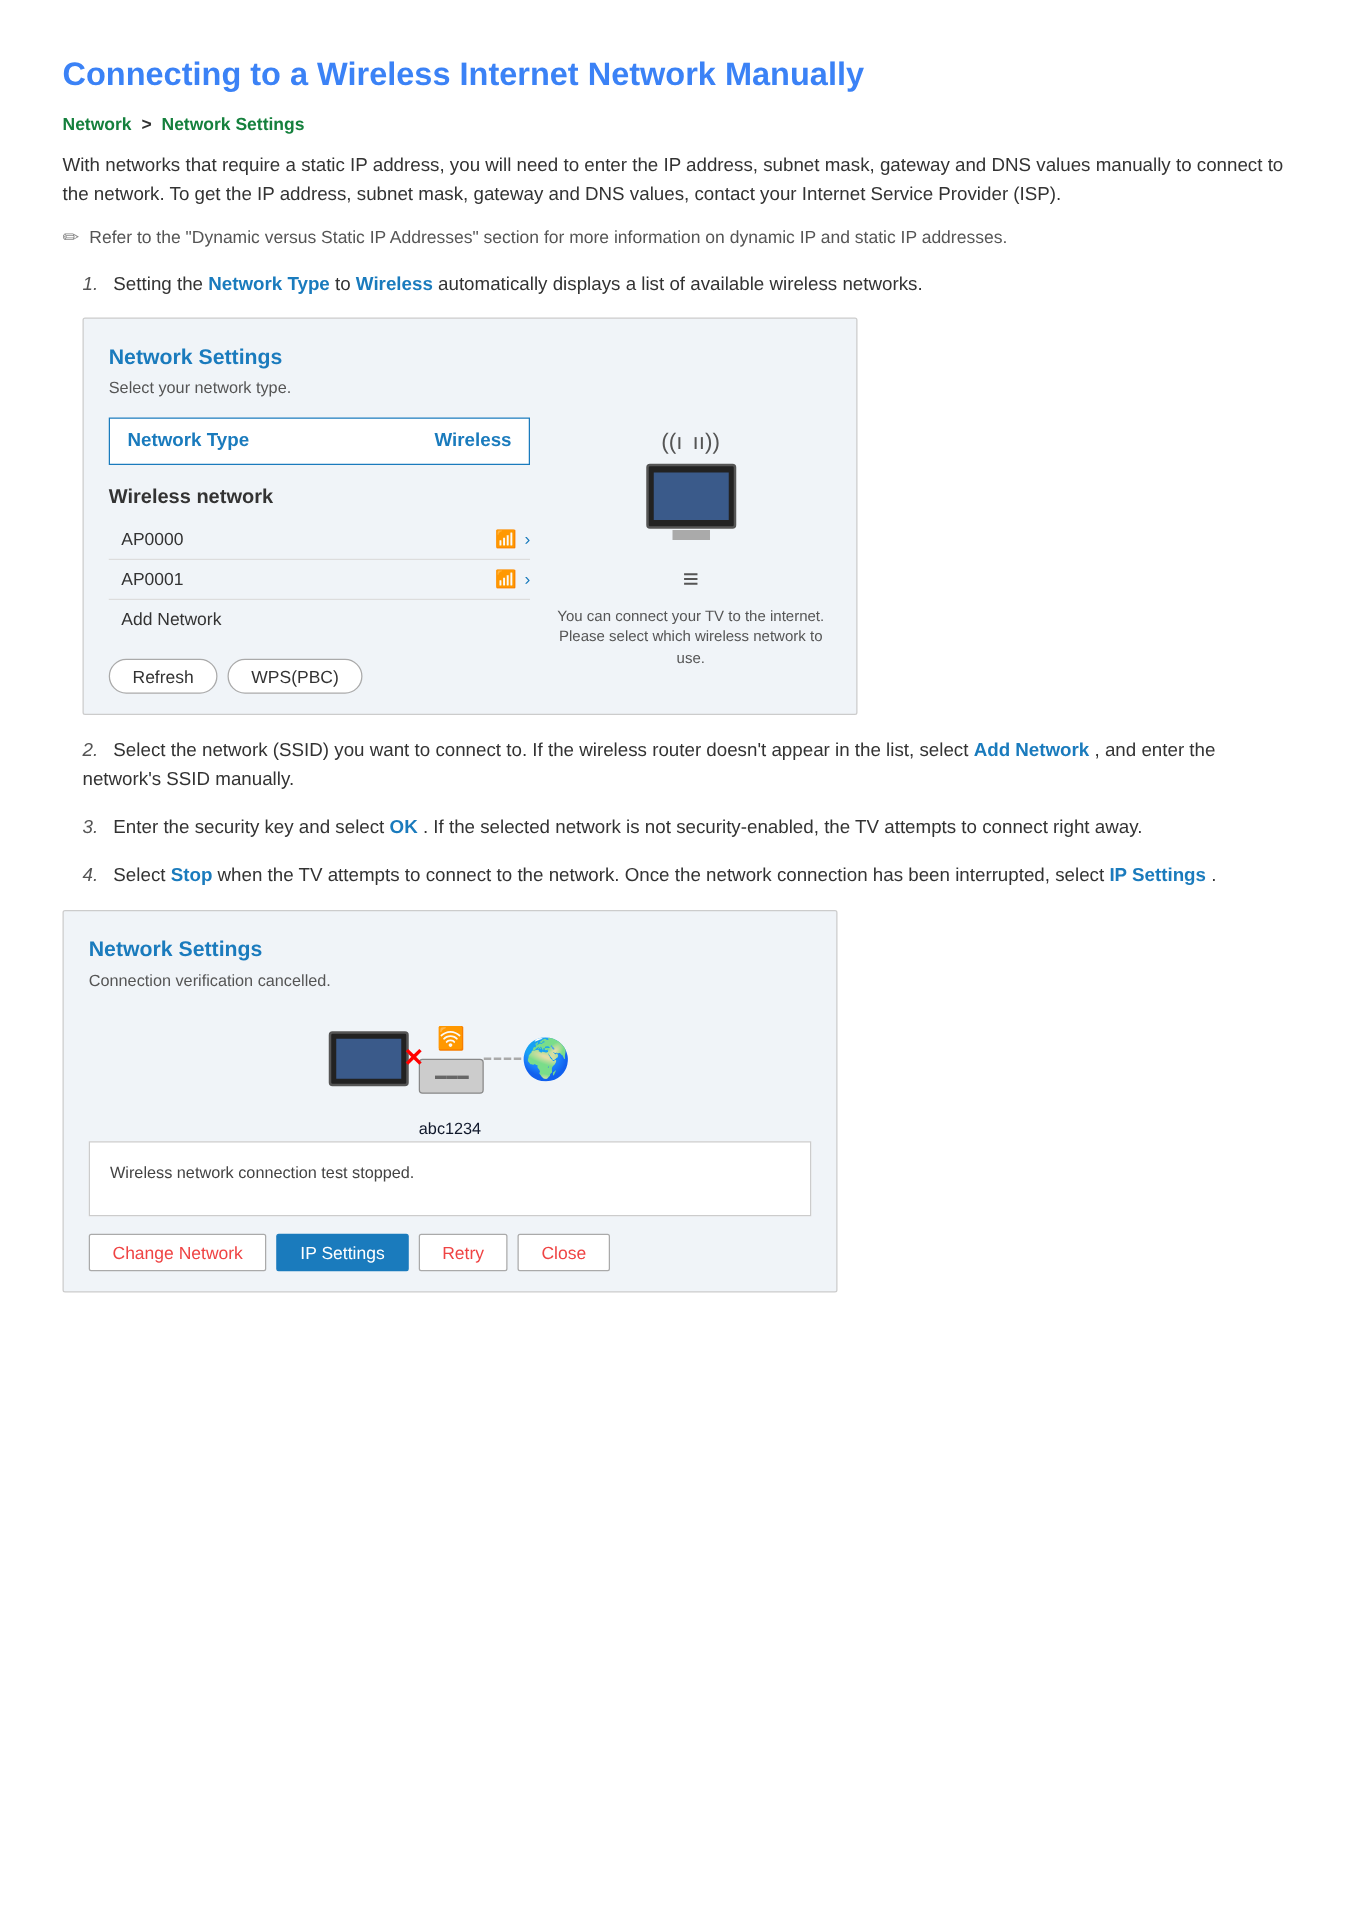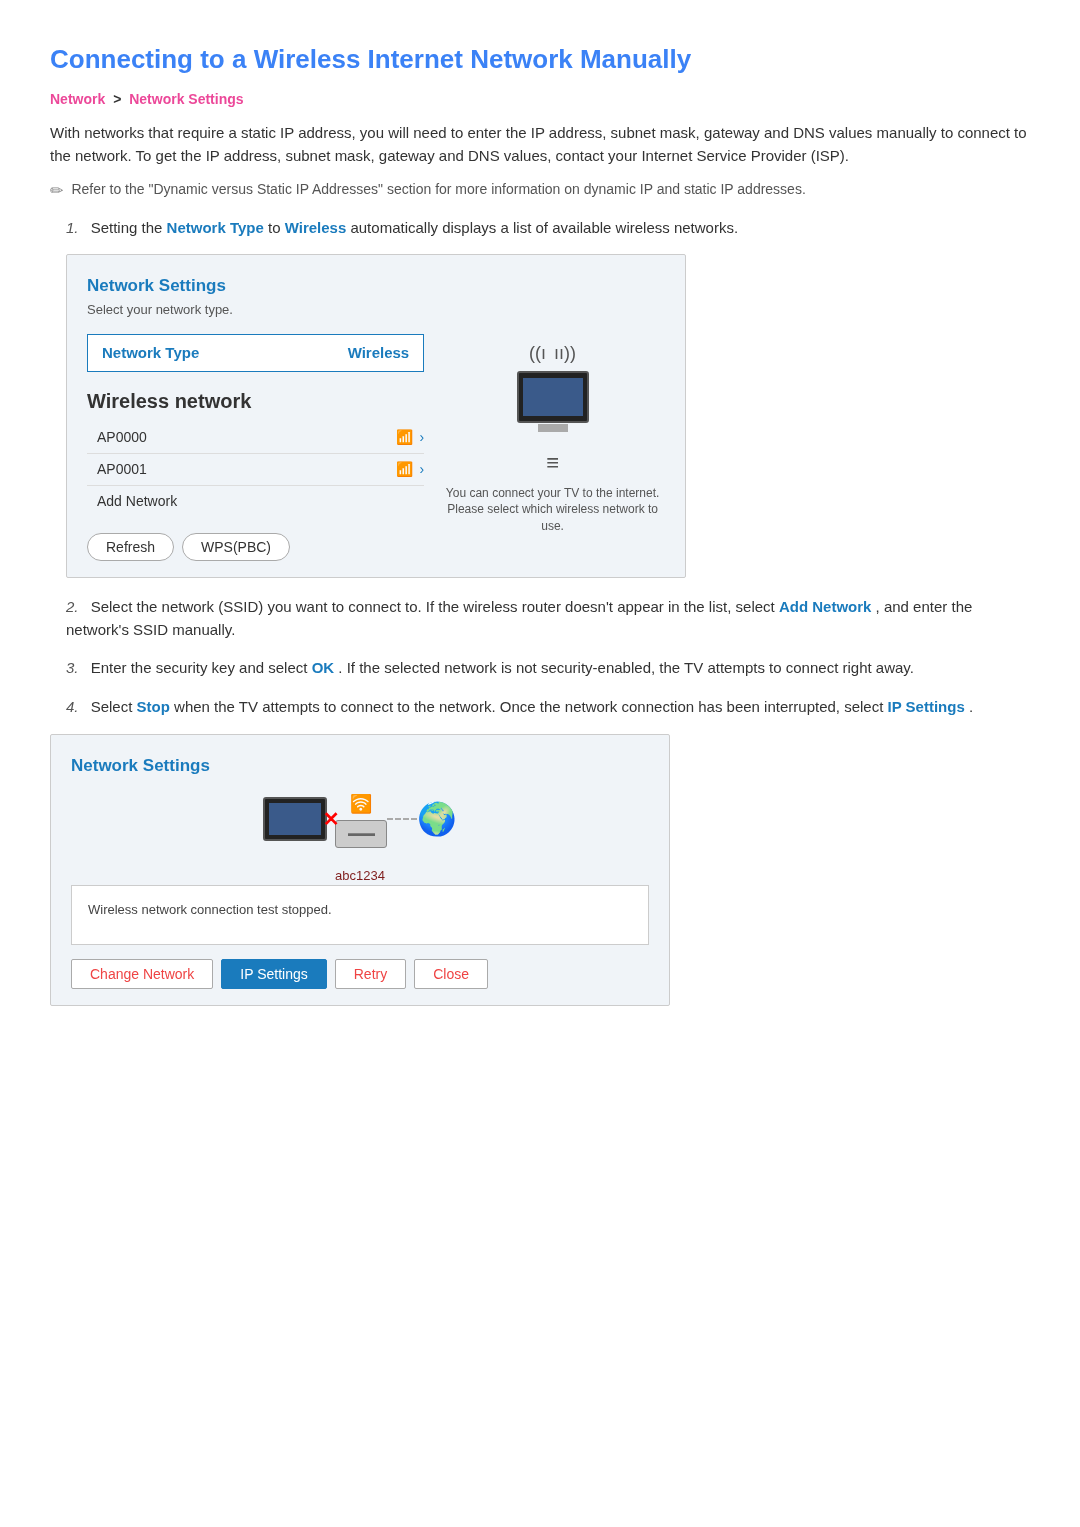--- a/index.html
+++ b/index.html
@@ -17,21 +17,21 @@
       font-weight: bold;
       color: #3b82f6;
       margin-bottom: 10px;
     }
     .breadcrumb {
       color: #1a7bbd;
       font-size: 14px;
       margin-bottom: 12px;
     }
     .breadcrumb span {
-      color: #ec4899;
+      color: #15803d;
       font-weight: bold;
     }
     .breadcrumb .sep {
       margin: 0 4px;
       color: #333;
     }
     .intro-text {
       color: #333;
       margin-bottom: 12px;
       font-size: 15px;
@@ -118,21 +118,21 @@
       color: #1a7bbd;
       font-weight: bold;
       font-size: 15px;
     }
     .network-type-value {
       color: #1a7bbd;
       font-weight: bold;
       font-size: 15px;
     }
     .wireless-network-label {
-      font-size: 20px;
+      font-size: 16px;
       color: #333;
       font-weight: bold;
       margin-bottom: 6px;
     }
     .ap-row {
       display: flex;
       justify-content: space-between;
       padding: 5px 0 5px 10px;
       font-size: 14px;
       color: #333;
@@ -262,21 +262,21 @@
       border-top: 2px dashed #aaa;
       width: 30px;
     }
     .globe-icon {
       font-size: 32px;
       color: #2a7abf;
     }
     .diagram-label {
       text-align: center;
       font-size: 13px;
-      color: #7f1d1d;
+      color: #0f172a;
       margin-top: 2px;
     }
     .diagram-wrapper {
       display: flex;
       flex-direction: column;
       align-items: center;
     }
     .status-box {
       border: 1px solid #ccc;
       background: #fff;
@@ -402,20 +402,21 @@
     <span>Select </span>
     <span class="highlight">Stop</span>
     <span> when the TV attempts to connect to the network. Once the network connection has been interrupted, select </span>
     <span class="highlight">IP Settings</span>
     <span>.</span>
   </li>
 </ol>
 
 <div class="panel panel2">
   <div class="panel-title">Network Settings</div>
+  <div class="panel-subtitle">Connection verification cancelled.</div>
 
   <div class="diagram-wrapper">
     <div class="connection-diagram">
       <div class="tv-box2">
         <div class="tv-screen2"></div>
       </div>
       <span class="x-mark">✕</span>
       <div style="position:relative;display:flex;flex-direction:column;align-items:center;">
         <span style="font-size:18px;color:#1a7bbd;margin-bottom:2px;">🛜</span>
         <div class="router-box">

